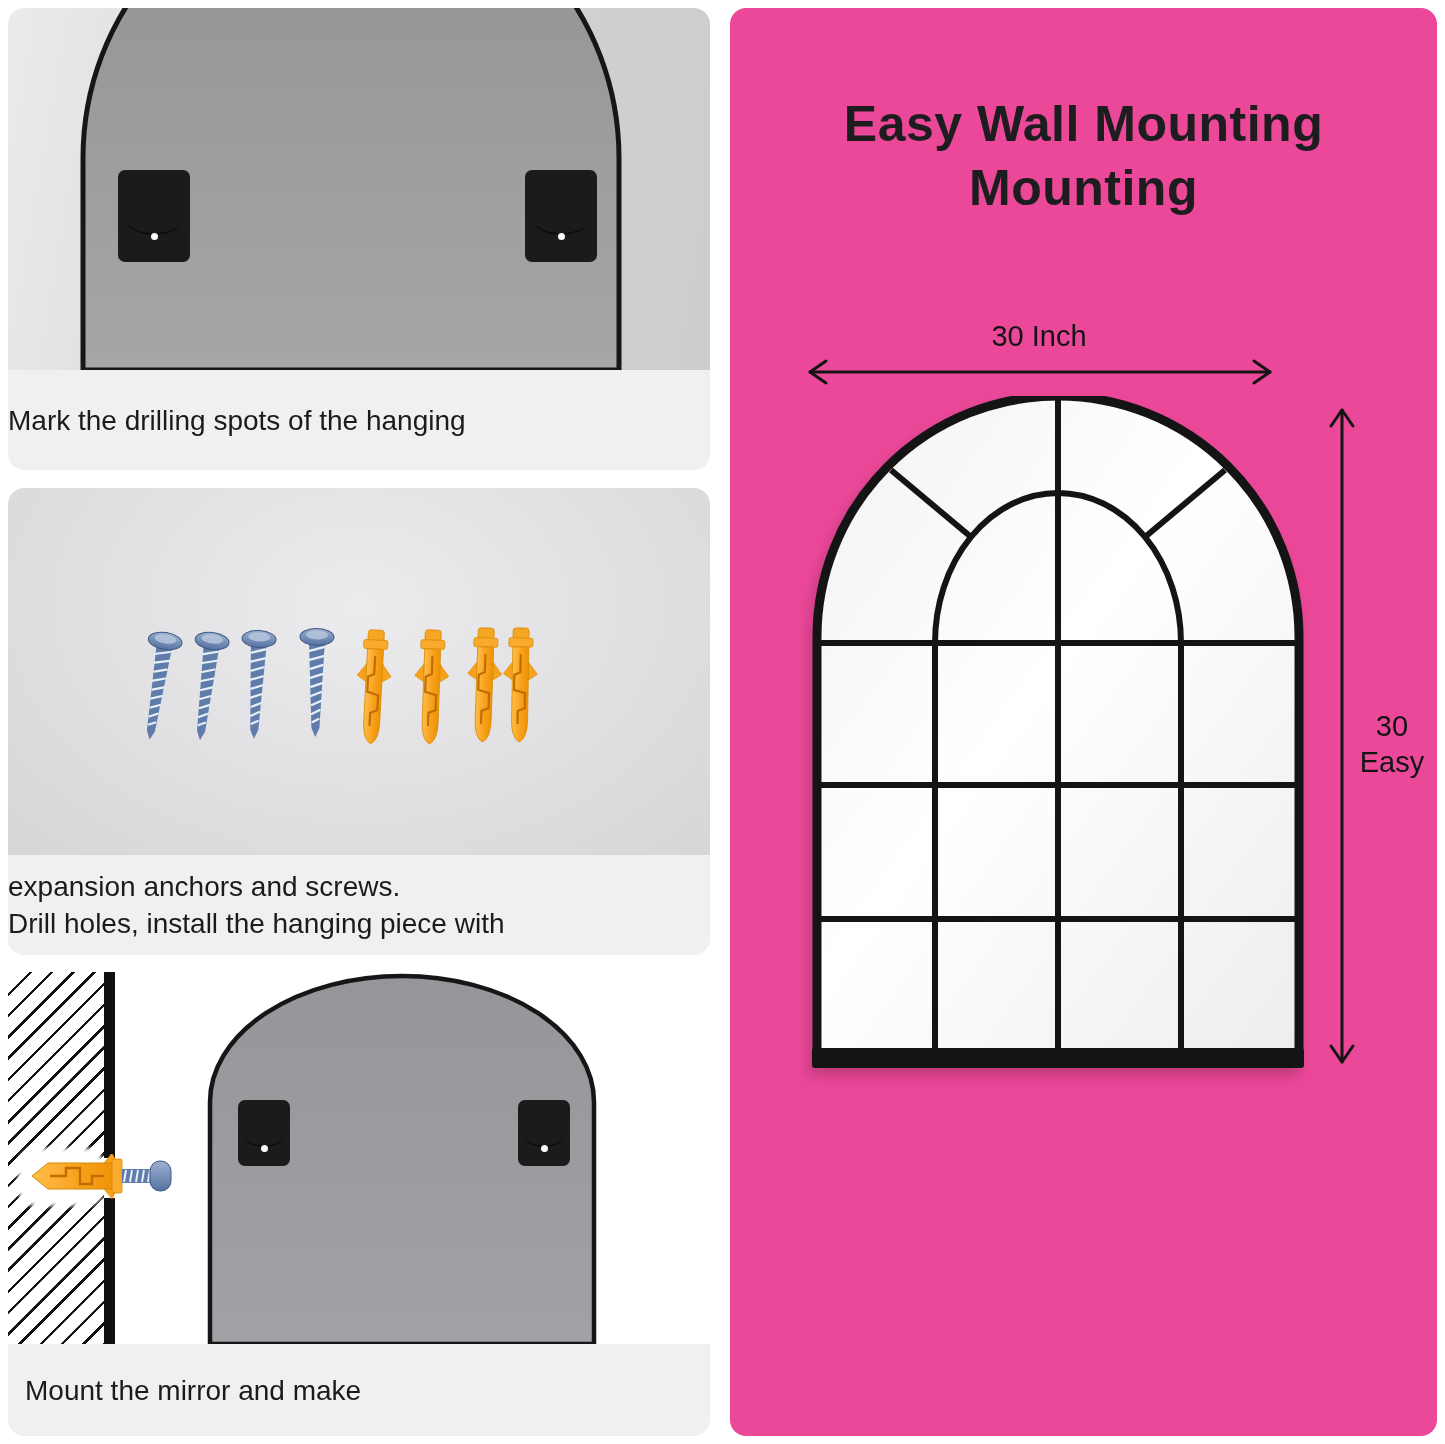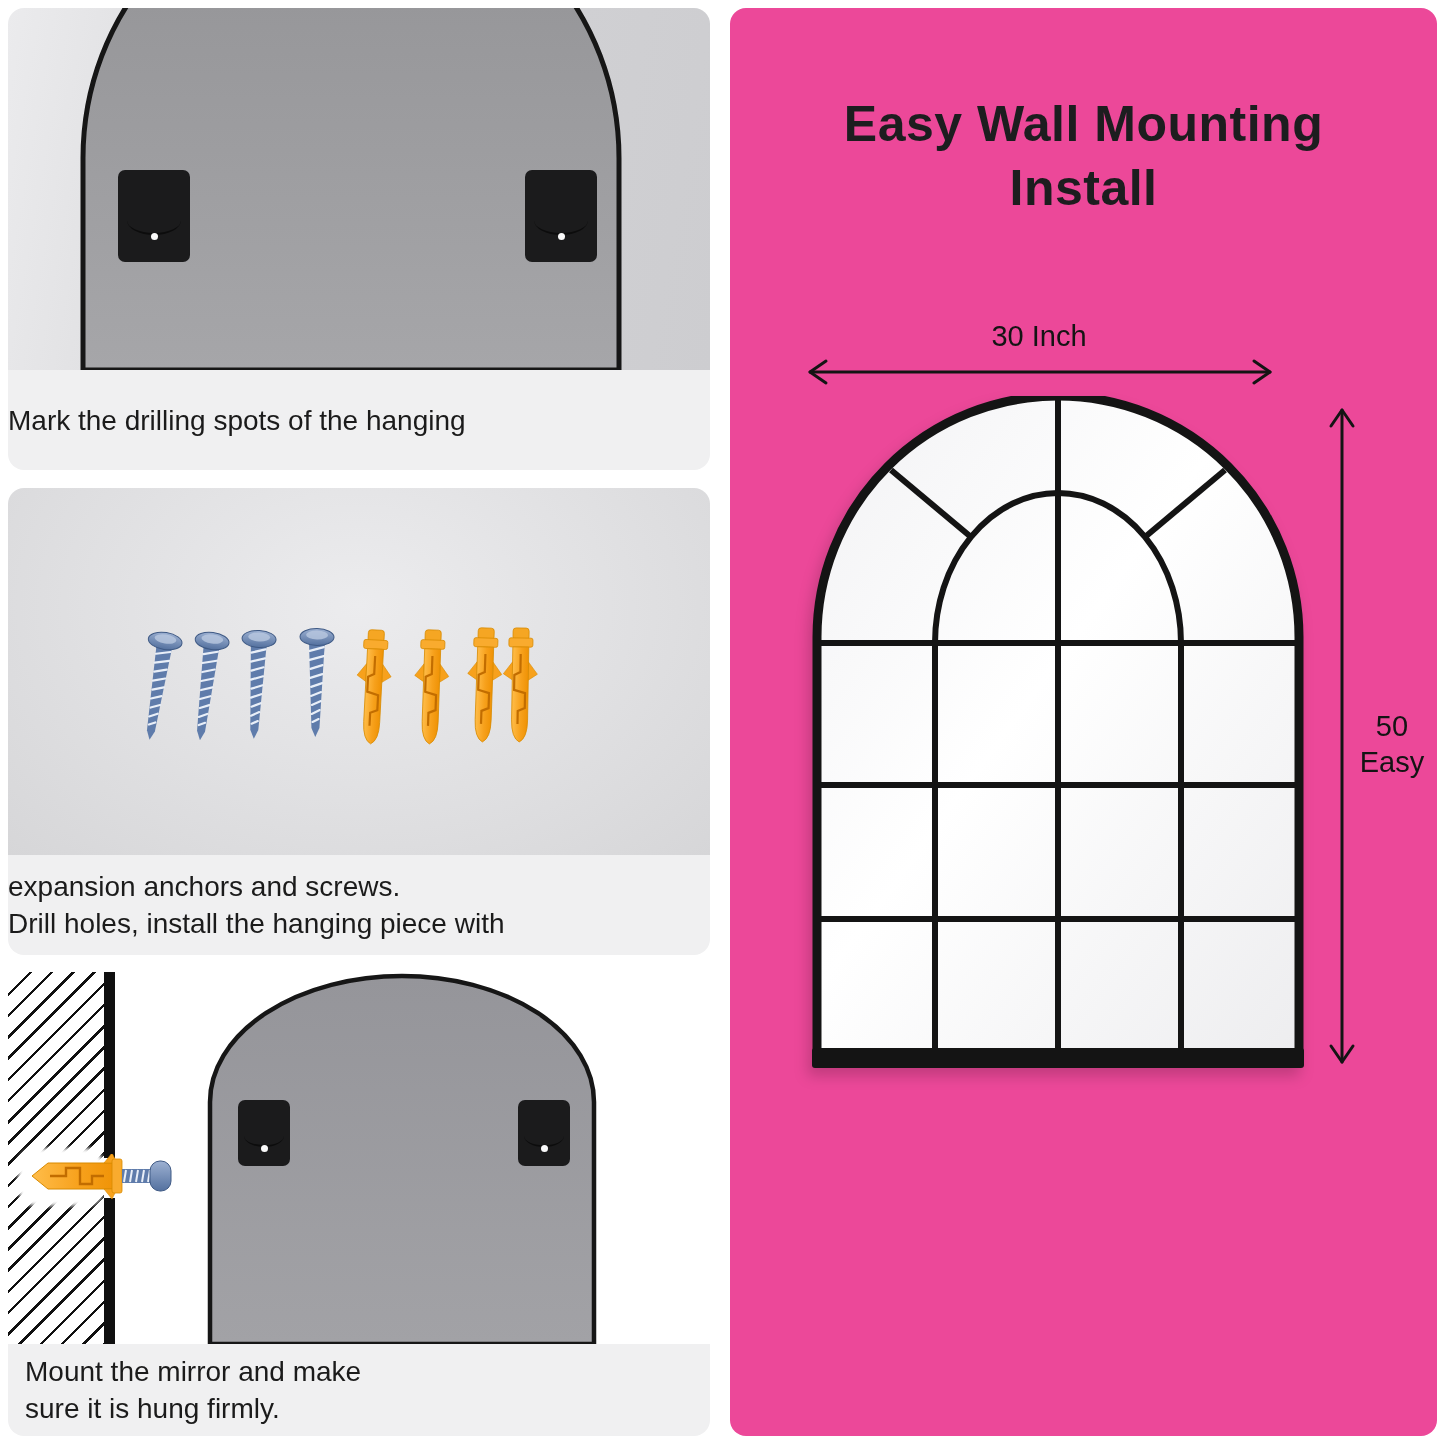--- a/index.html
+++ b/index.html
@@ -153,28 +153,27 @@
             <stop offset="1" stop-color="#a2a2a6"></stop>
         </linearGradient>
       </defs>
       <path d="M 4 372 L 4 130 A 192 126 0 0 1 388 130 L 388 372 Z" fill="url(#mback3)" stroke="#161616" stroke-width="4.5"></path>
     </svg>
     <div class="bracket" style="left:230px;top:128px;width:52px;height:66px;"></div>
     <div class="bracket" style="left:510px;top:128px;width:52px;height:66px;"></div>
   </div>
   <div class="caption">
     <span>Mount the mirror and make</span>
-    <span>sure it is hung firmly.</span>
   </div>
 </div>
 
 <div class="panel" id="panel-right">
   <div class="title">
     <div>Easy Wall Mounting</div>
-    <div>Install</div>
+    <div>Mounting</div>
   </div>
 
   <div class="dim-label" id="width-label">30 Inch</div>
 
   <svg width="484" height="32" style="position:absolute;left:68px;top:348px;" viewBox="0 0 484 32">
     <g stroke="#141414" stroke-width="3" fill="none" stroke-linecap="round" stroke-linejoin="round">
       <line x1="12" y1="16" x2="472" y2="16"></line>
       <polyline points="28,5 12,16 28,27"></polyline>
       <polyline points="456,5 472,16 456,27"></polyline>
     </g>
@@ -205,16 +204,16 @@
 
   <svg width="32" height="676" style="position:absolute;left:596px;top:390px;" viewBox="0 0 32 676">
     <g stroke="#141414" stroke-width="3" fill="none" stroke-linecap="round" stroke-linejoin="round">
       <line x1="16" y1="12" x2="16" y2="664"></line>
       <polyline points="5,28 16,12 27,28"></polyline>
       <polyline points="5,648 16,664 27,648"></polyline>
     </g>
   </svg>
 
   <div class="dim-label" id="height-label">
-    <div>50</div>
+    <div>30</div>
     <div>Easy</div>
   </div>
 </div>
 
 </body></html>

